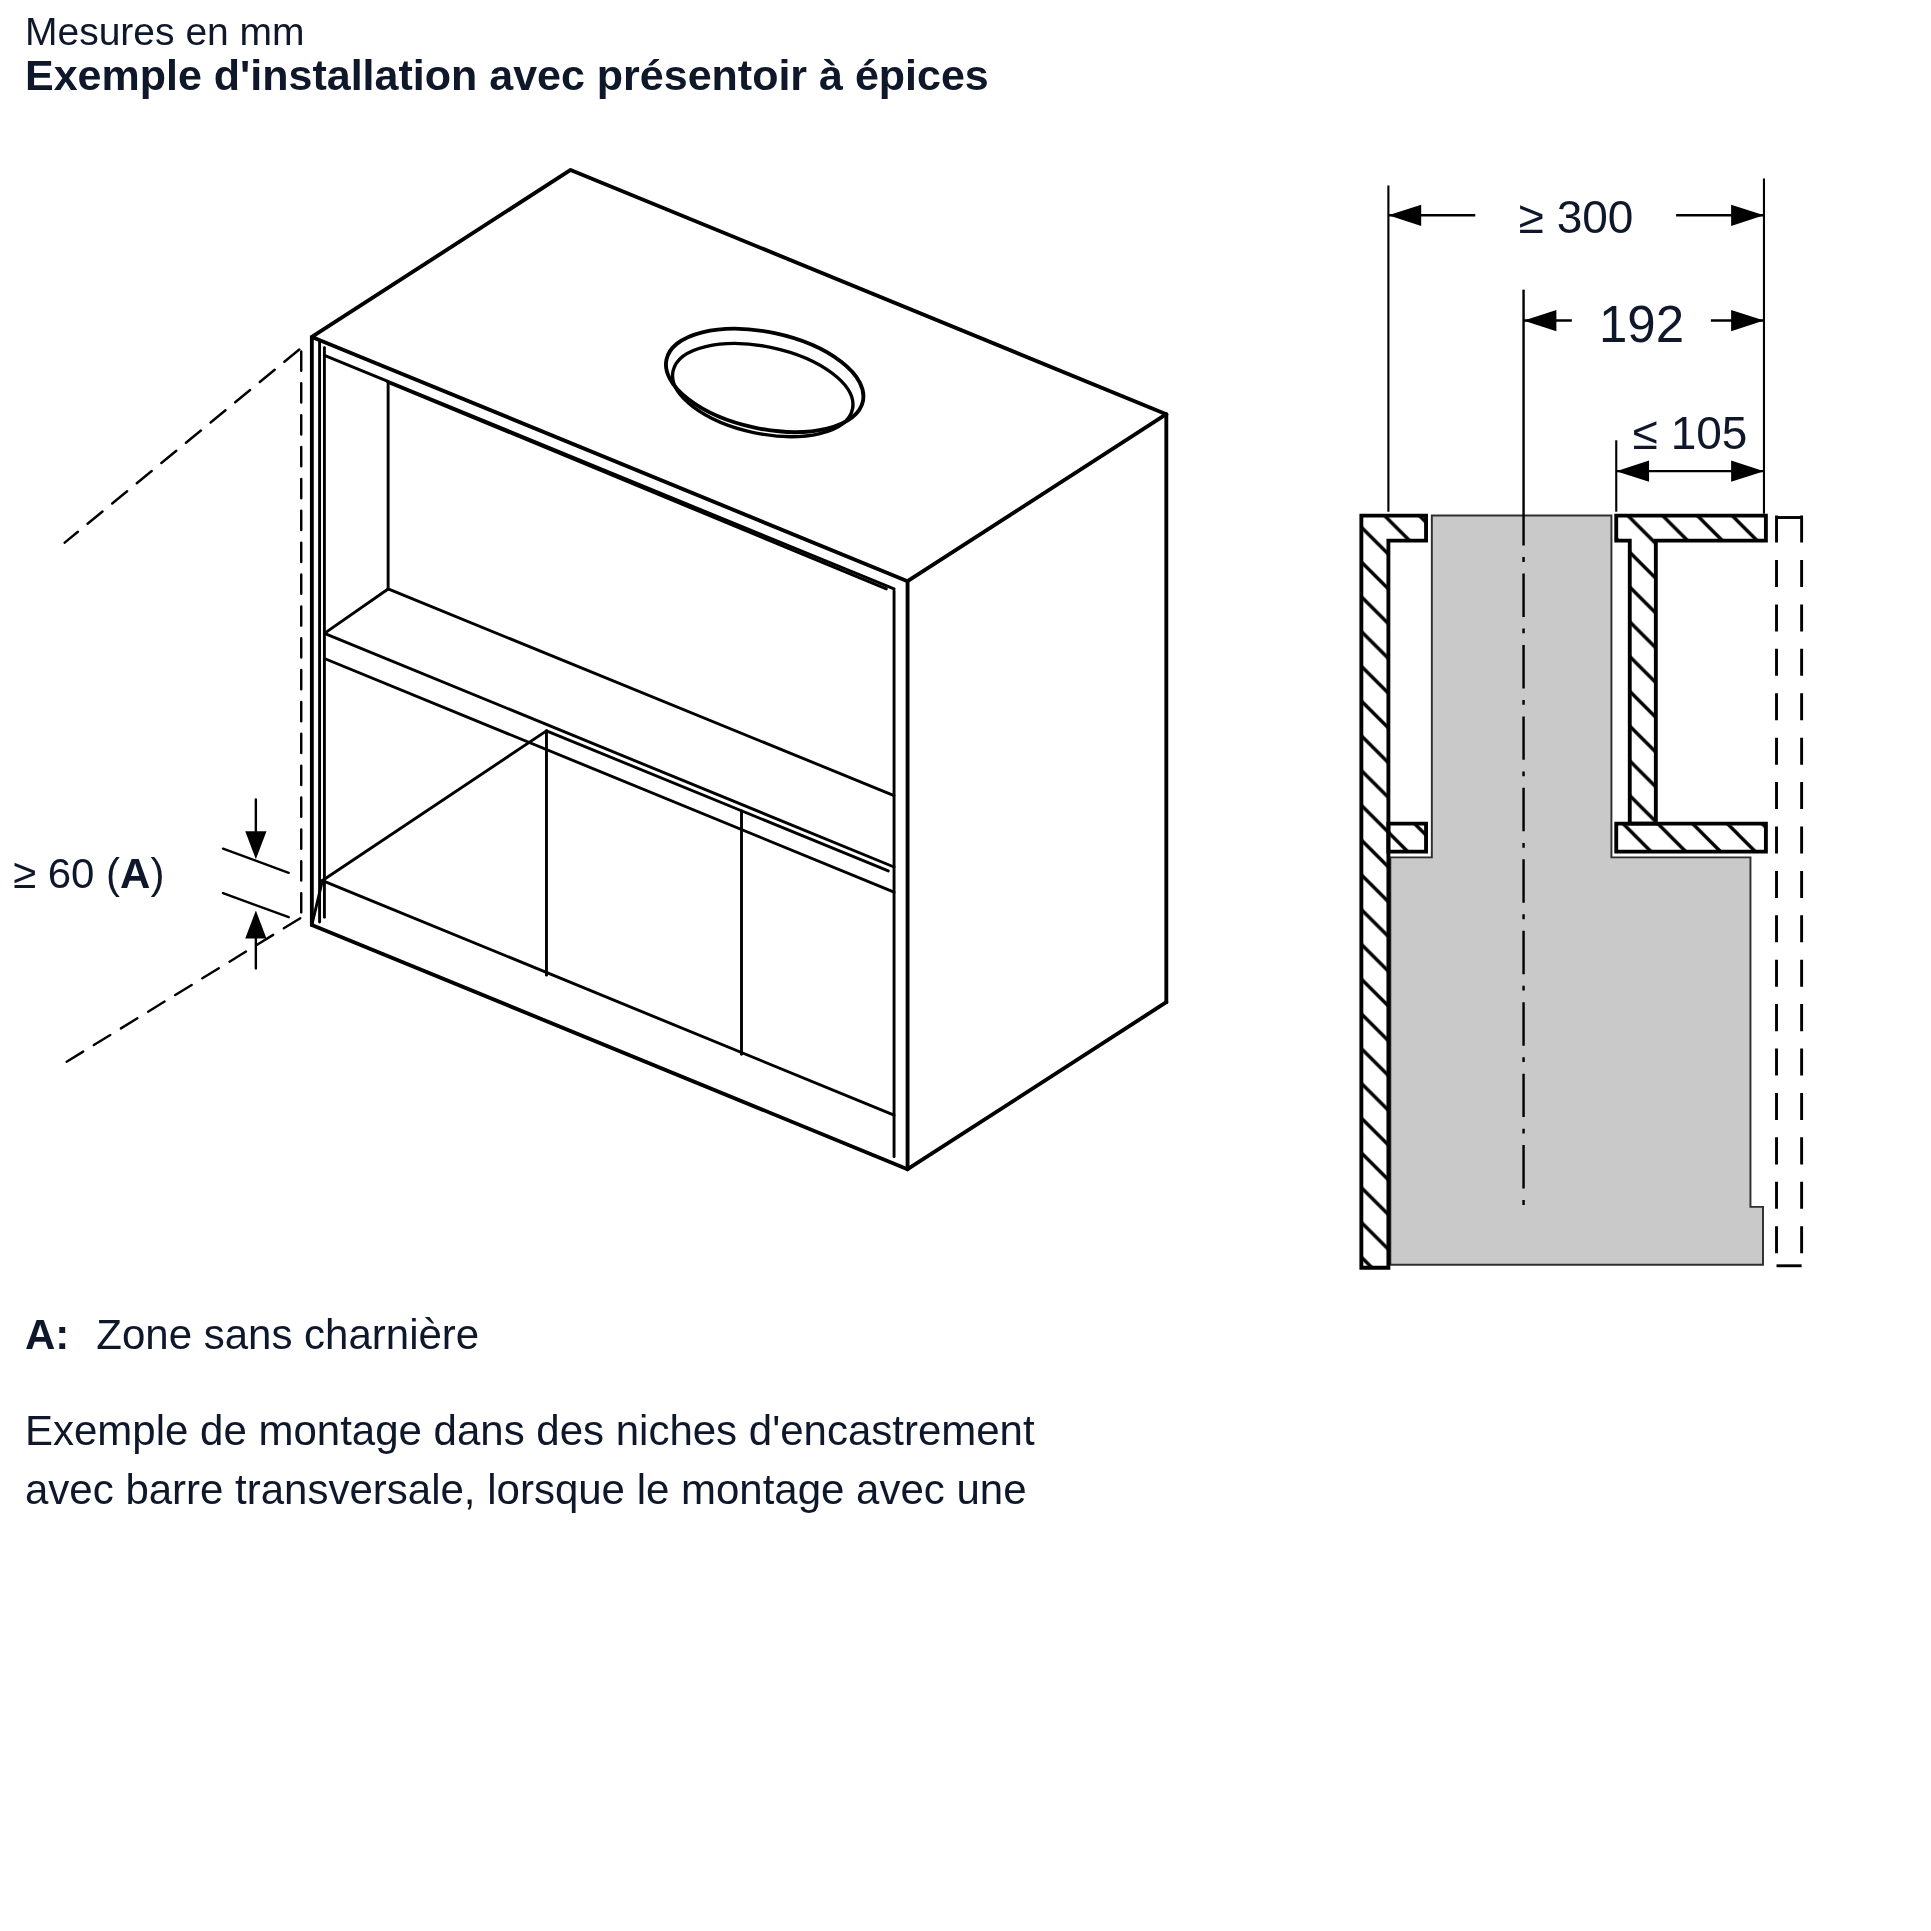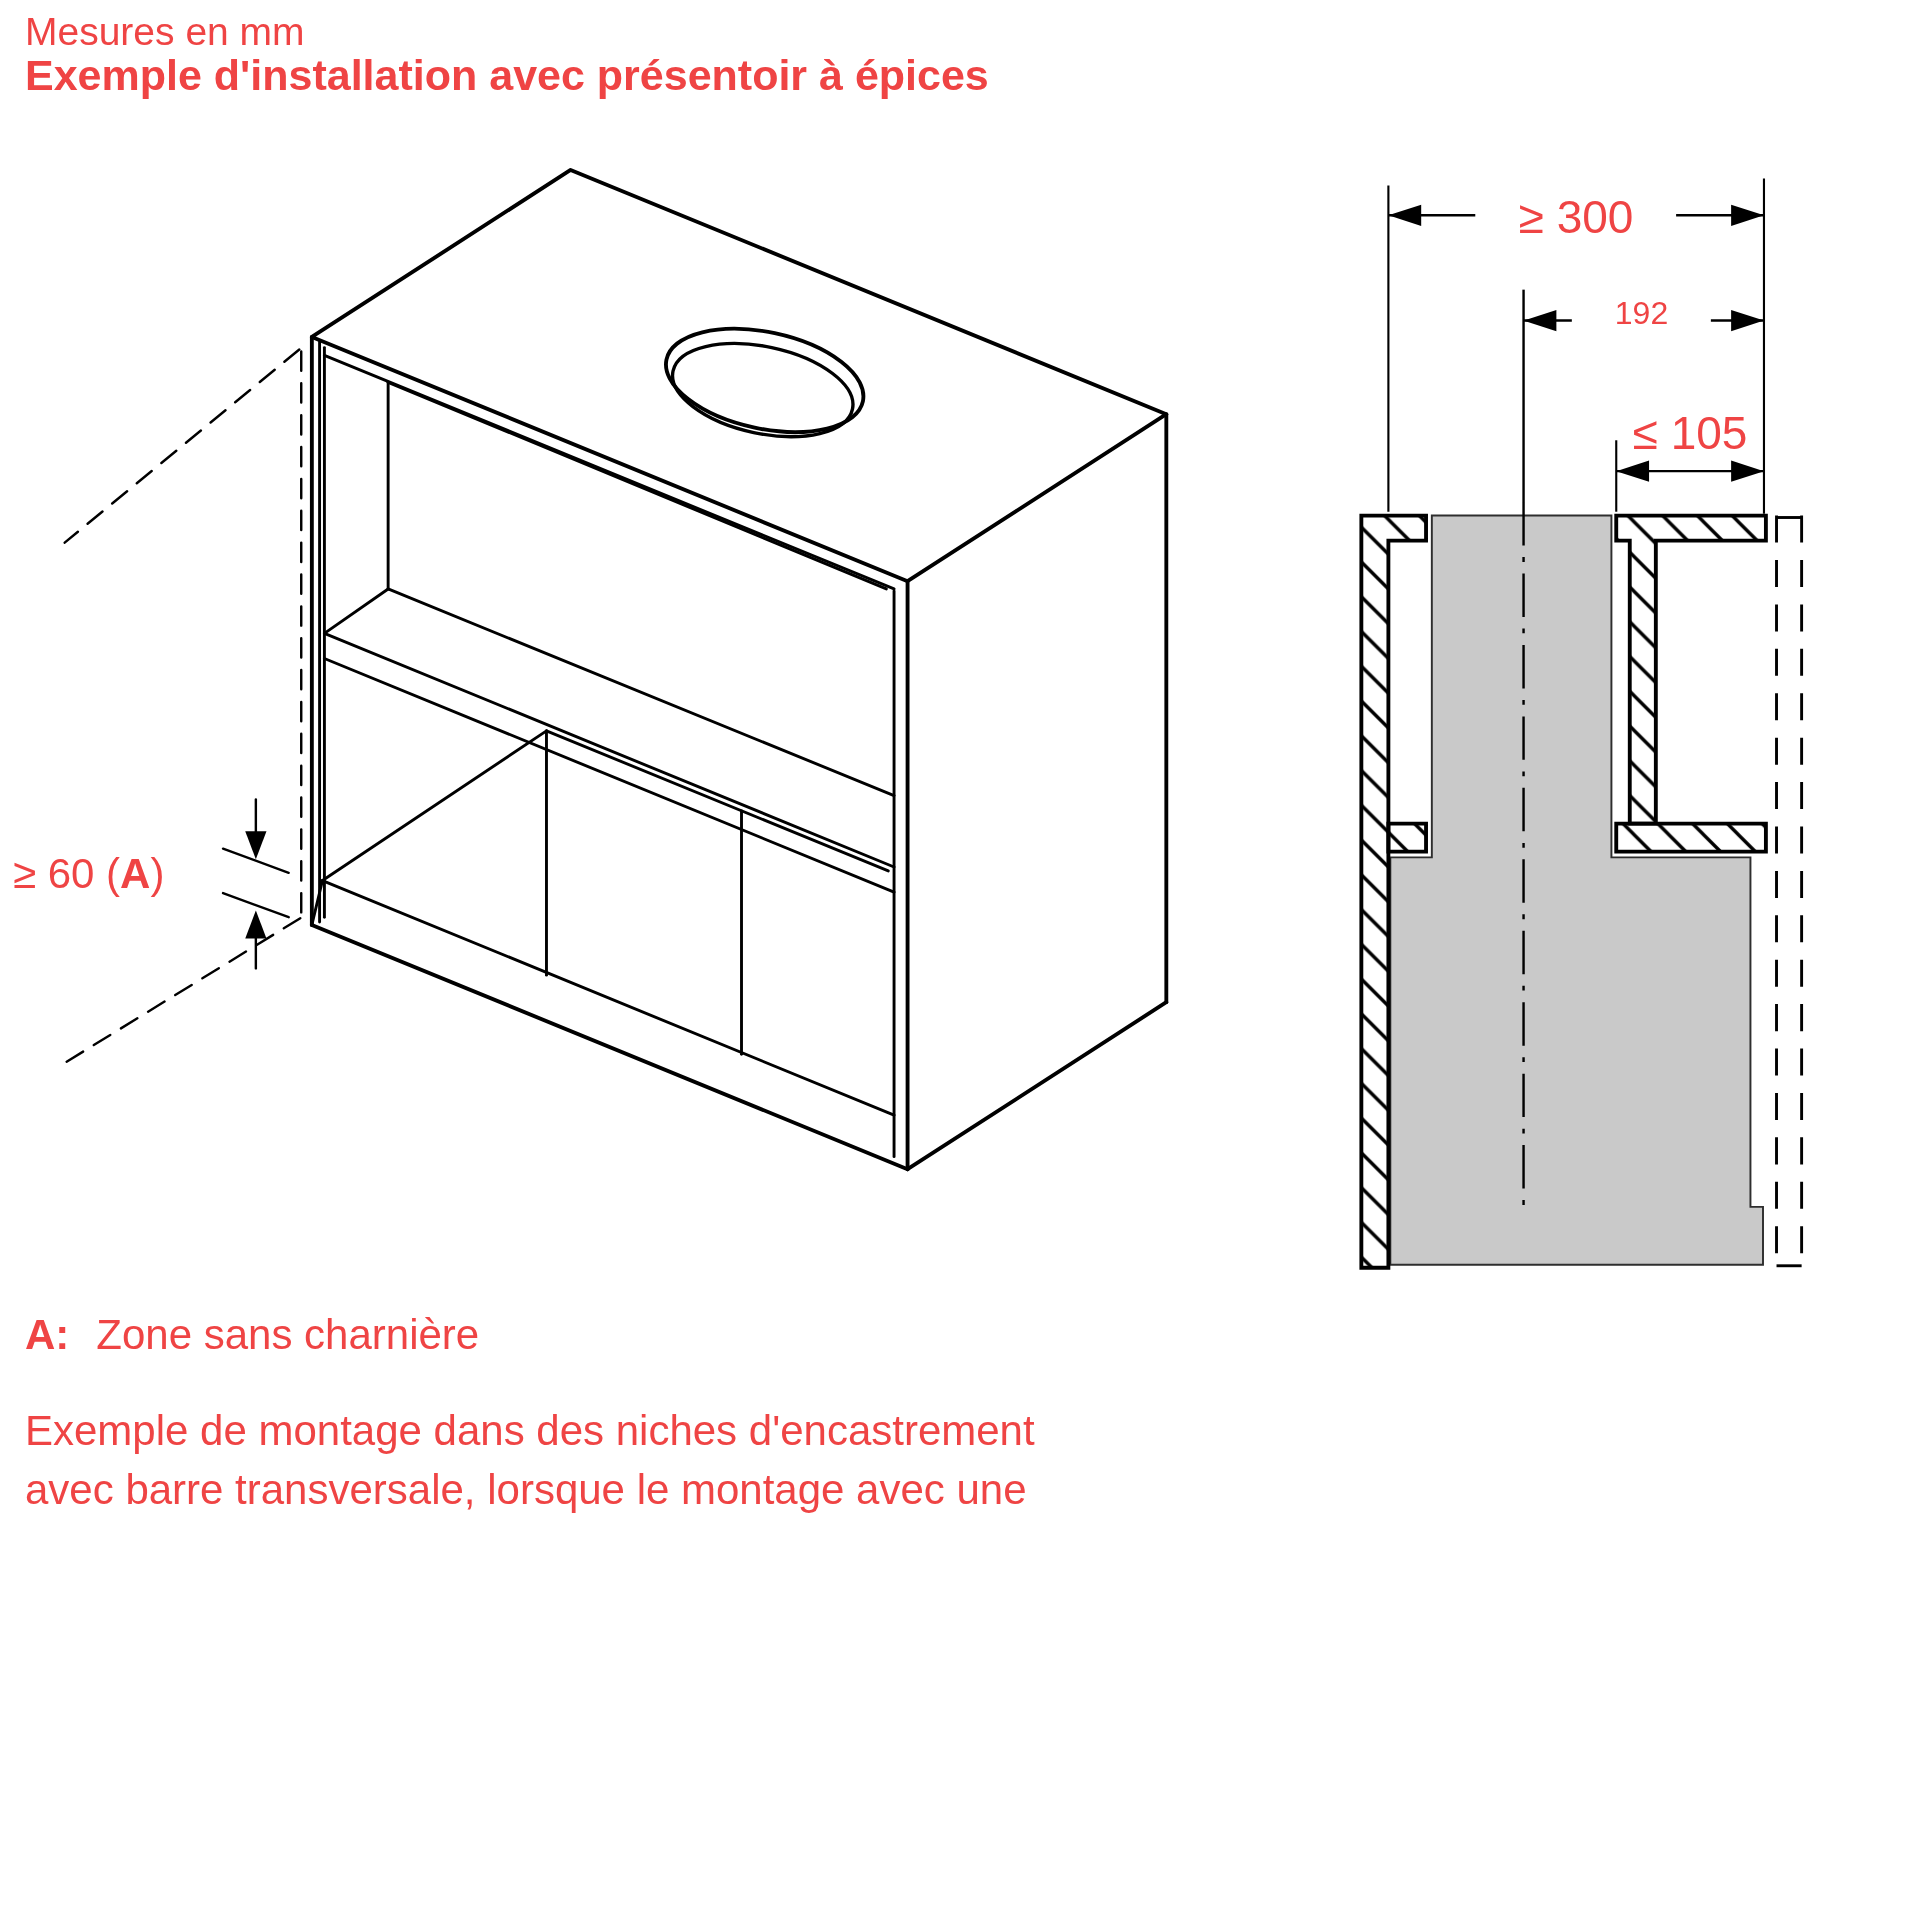--- a/index.html
+++ b/index.html
@@ -1,25 +1,25 @@
 <!DOCTYPE html>
 <html><head>
 <meta charset="utf-8">
 <style>
   html,body{margin:0;padding:0;background:#ffffff;}
   #canvas{position:relative;width:1931px;height:1931px;background:#fff;overflow:hidden;
           font-family:"Liberation Sans", sans-serif;color:#000;}
   #drawing{position:absolute;left:0;top:0;width:1931px;height:1931px;}
-  .txt{position:absolute;white-space:nowrap;color:#ef4444;}
+  .txt{position:absolute;white-space:nowrap;color:#0f172a;}
   .unit-note{left:25px;top:9.7px;font-size:39px;}
   .page-title{left:25px;top:51px;font-size:43px;font-weight:bold;}
   .dim-a{left:13px;top:850px;font-size:42px;}
   .dim-a b{font-weight:bold;}
   .dim-300{left:1431px;top:190px;width:290px;text-align:center;font-size:46px;}
-  .dim-192{left:1545px;top:295px;width:193px;text-align:center;font-size:32px;}
+  .dim-192{left:1545px;top:295px;width:193px;text-align:center;font-size:51px;}
   .dim-105{left:1545px;top:406px;width:290px;text-align:center;font-size:46px;}
   .legend{left:25px;top:1311px;font-size:42px;}
   .legend .k{font-weight:bold;}
   .legend .t{margin-left:27px;}
   .notes{left:25px;top:1395px;font-size:42px;line-height:47px;}
   .notes div{white-space:nowrap;margin-top:12px;}
 </style>
 </head>
 <body>
 

